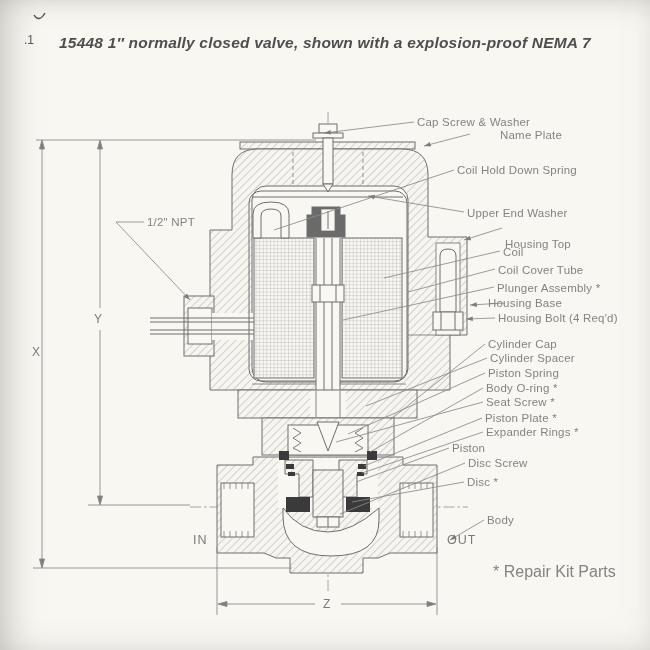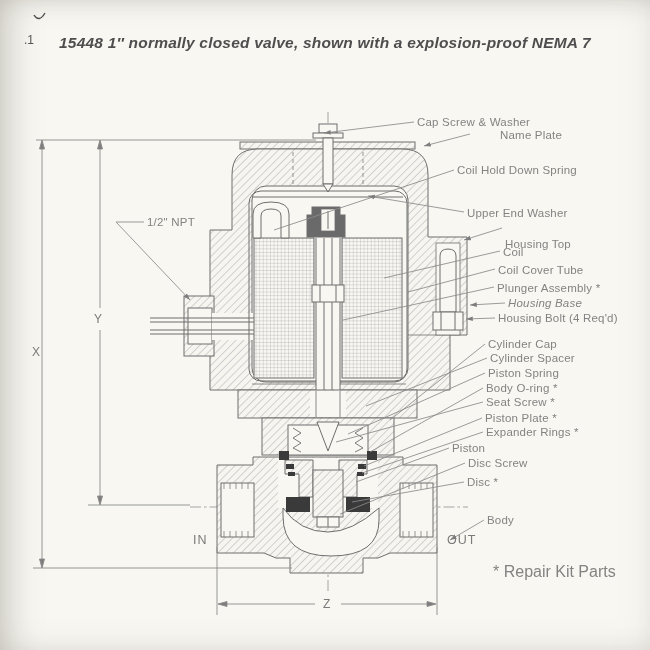--- a/index.html
+++ b/index.html
@@ -252,21 +252,21 @@
   </svg>
 
   <span class="lbl" style="left:417px;top:115px;text-align:center;">Cap Screw &amp; Washer</span>
   <span class="lbl" style="left:500px;top:128px;">Name Plate</span>
   <span class="lbl" style="left:457px;top:163px;">Coil Hold Down Spring</span>
   <span class="lbl" style="left:467px;top:206px;">Upper End Washer</span>
   <span class="lbl" style="left:505px;top:221px;margin-top:16px;">Housing Top</span>
   <span class="lbl" style="left:503px;top:245px;">Coil</span>
   <span class="lbl" style="left:498px;top:263px;">Coil Cover Tube</span>
   <span class="lbl" style="left:497px;top:281px;">Plunger Assembly *</span>
-  <span class="lbl" style="left:508px;top:296px;font-style:italic;">Housing Base</span>
+  <span class="lbl" style="left:488px;top:296px;">Housing Base</span>
   <span class="lbl" style="left:498px;top:311px;text-align:center;">Housing Bolt (4 Req'd)</span>
   <span class="lbl" style="left:488px;top:337px;text-align:right;">Cylinder Cap</span>
   <span class="lbl" style="left:490px;top:351px;">Cylinder Spacer</span>
   <span class="lbl" style="left:488px;top:366px;">Piston Spring</span>
   <span class="lbl" style="left:486px;top:381px;">Body O-ring *</span>
   <span class="lbl" style="left:486px;top:395px;">Seat Screw *</span>
   <span class="lbl" style="left:485px;top:411px;">Piston Plate *</span>
   <span class="lbl" style="left:486px;top:425px;">Expander Rings *</span>
   <span class="lbl" style="left:452px;top:441px;">Piston</span>
   <span class="lbl" style="left:468px;top:456px;">Disc Screw</span>

